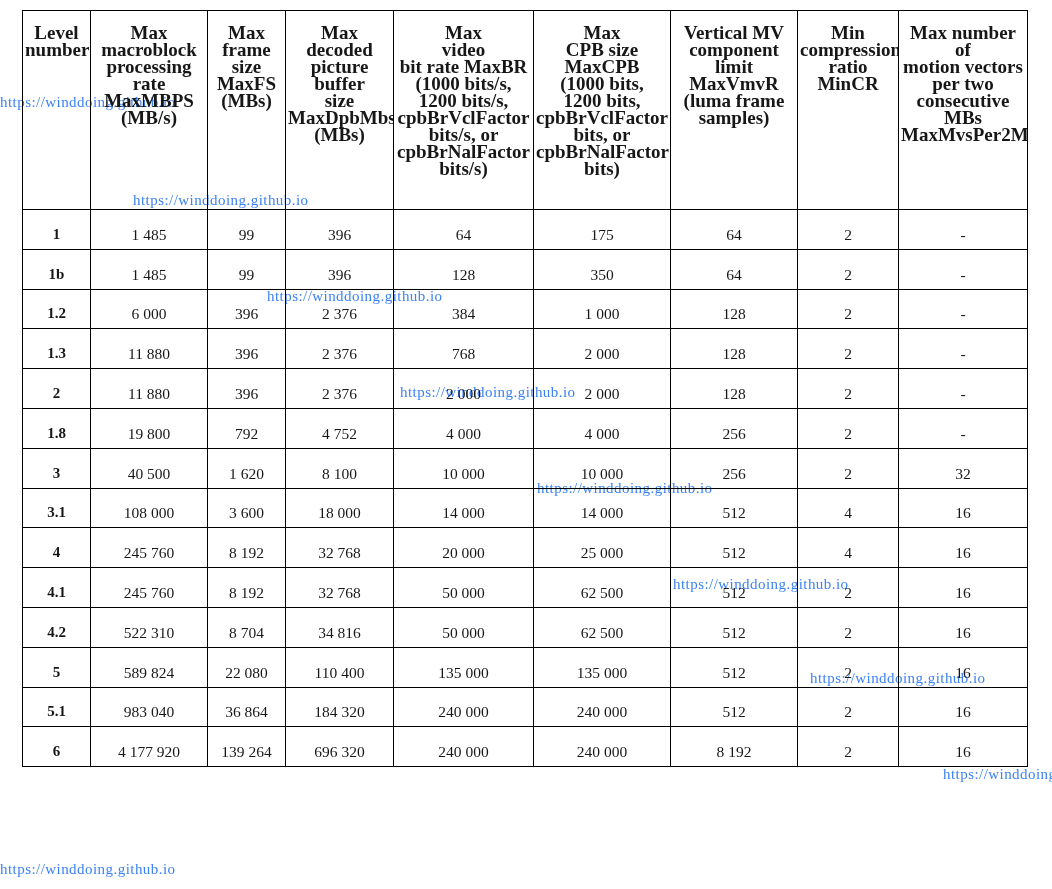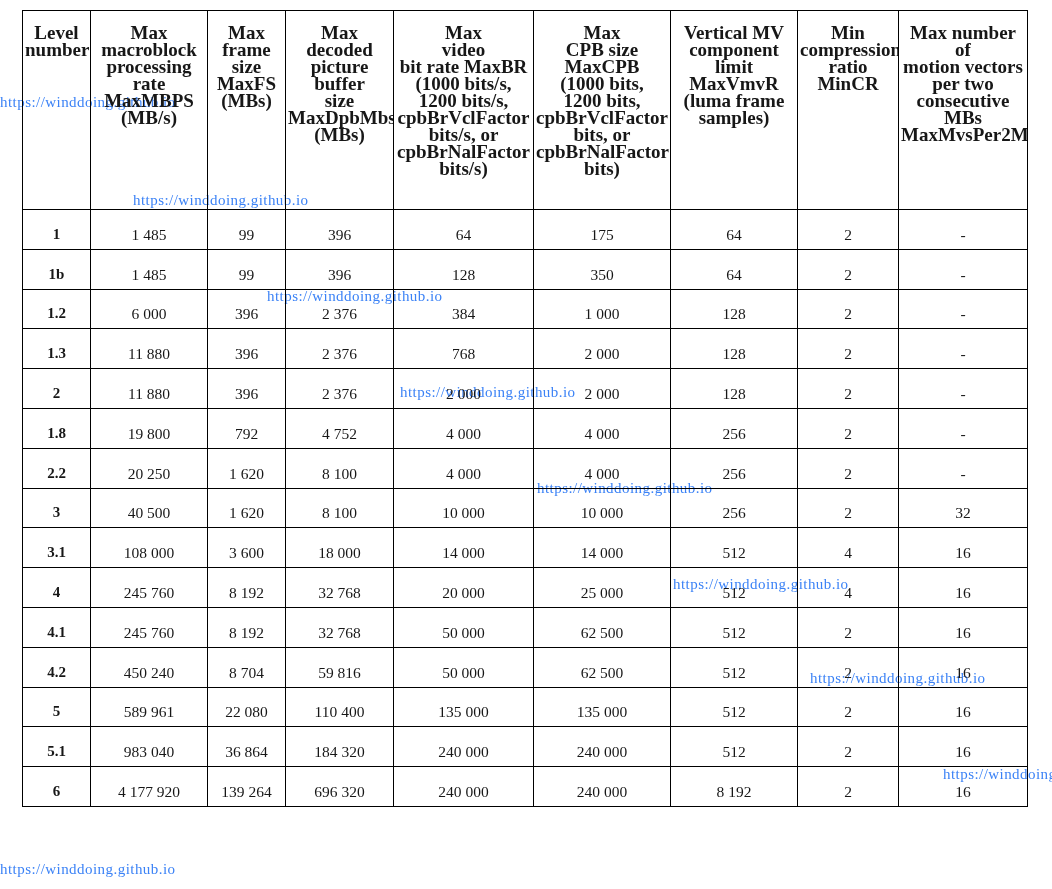--- a/index.html
+++ b/index.html
@@ -227,31 +227,20 @@
       <td>19 800</td>
       <td>792</td>
       <td>4 752</td>
       <td>4 000</td>
       <td>4 000</td>
       <td>256</td>
       <td>2</td>
       <td>-</td>
     </tr>
         <tr>
-      <td class="level">2.2</td>
-      <td>20 250</td>
-      <td>1 620</td>
-      <td>8 100</td>
-      <td>4 000</td>
-      <td>4 000</td>
-      <td>256</td>
-      <td>2</td>
-      <td>-</td>
-    </tr>
-        <tr>
       <td class="level">3</td>
       <td>40 500</td>
       <td>1 620</td>
       <td>8 100</td>
       <td>10 000</td>
       <td>10 000</td>
       <td>256</td>
       <td>2</td>
       <td>32</td>
     </tr>
@@ -283,32 +272,32 @@
       <td>8 192</td>
       <td>32 768</td>
       <td>50 000</td>
       <td>62 500</td>
       <td>512</td>
       <td>2</td>
       <td>16</td>
     </tr>
         <tr>
       <td class="level">4.2</td>
-      <td>450 240</td>
+      <td>522 310</td>
       <td>8 704</td>
-      <td>59 816</td>
+      <td>34 816</td>
       <td>50 000</td>
       <td>62 500</td>
       <td>512</td>
       <td>2</td>
       <td>16</td>
     </tr>
         <tr>
       <td class="level">5</td>
-      <td>589 961</td>
+      <td>589 824</td>
       <td>22 080</td>
       <td>110 400</td>
       <td>135 000</td>
       <td>135 000</td>
       <td>512</td>
       <td>2</td>
       <td>16</td>
     </tr>
         <tr>
       <td class="level">5.1</td>

